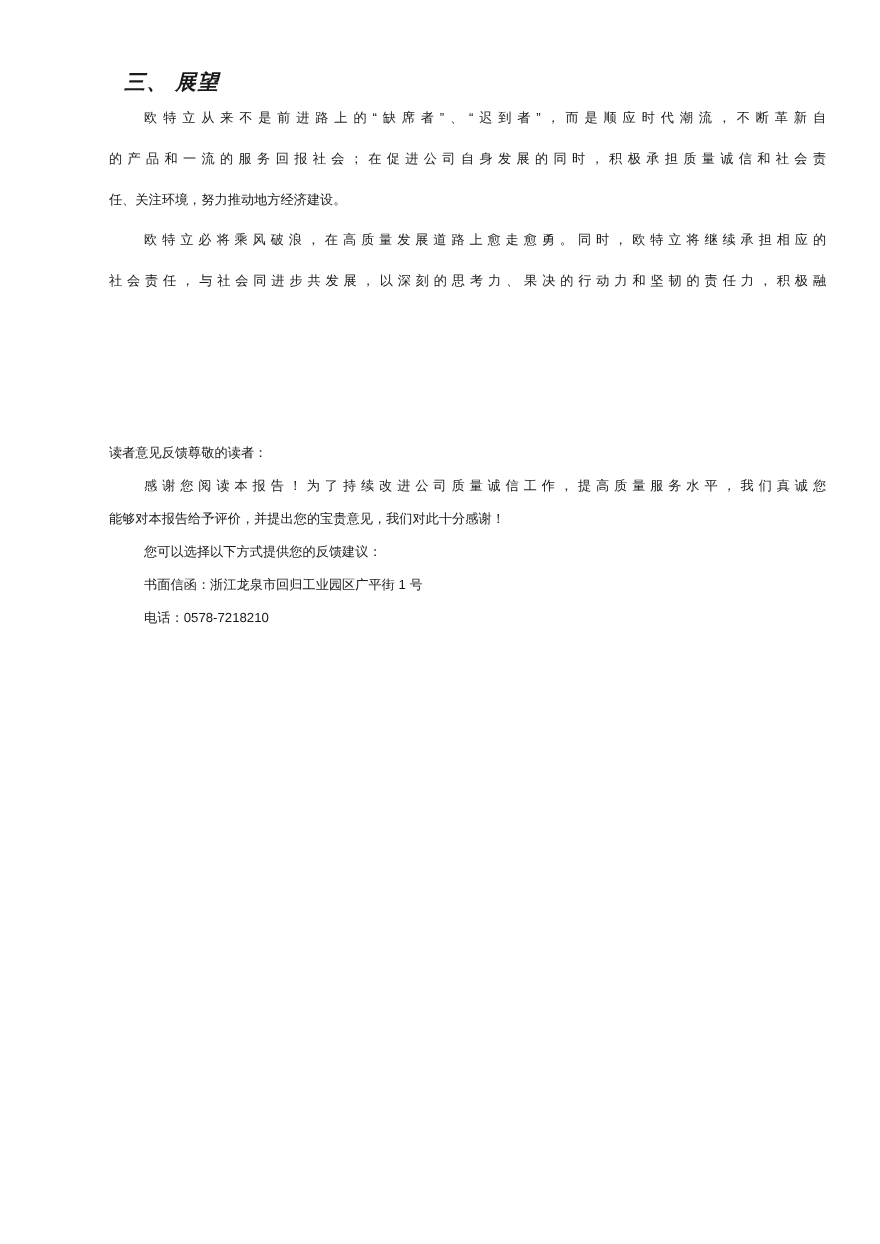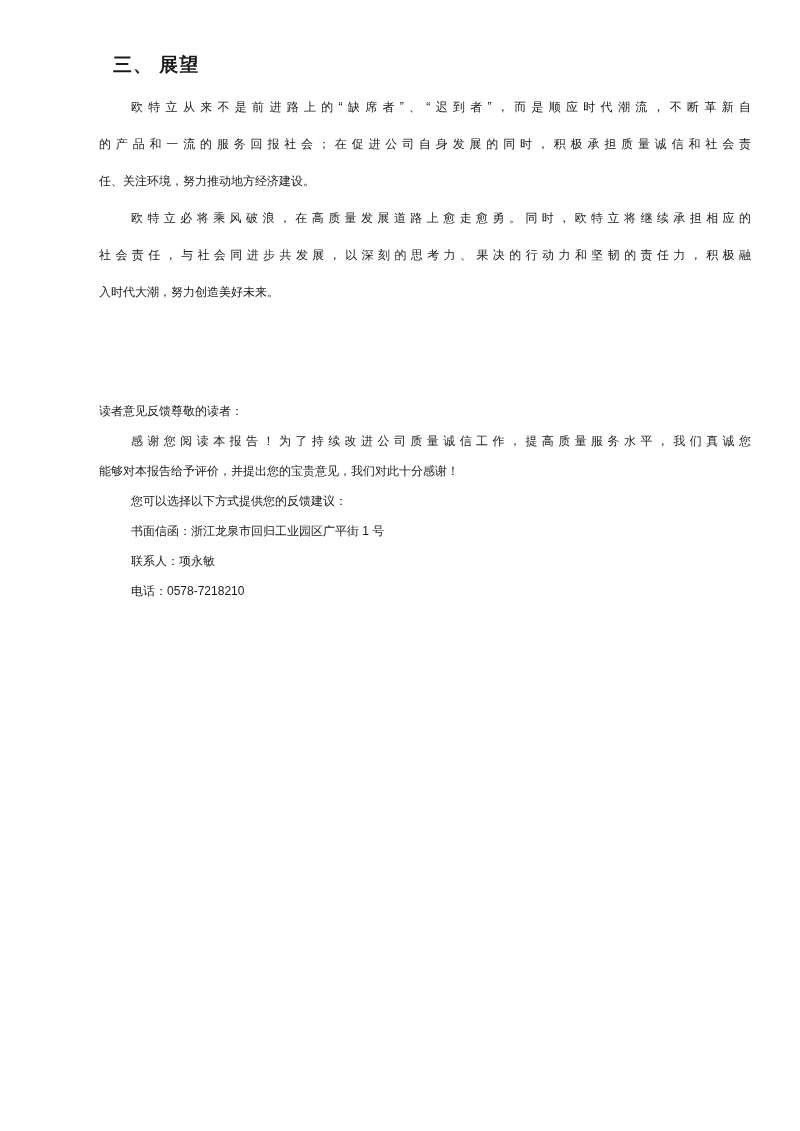--- a/index.html
+++ b/index.html
@@ -9,25 +9,26 @@
     width: 800px;
     height: 1131px;
     background: #ffffff;
     font-family: "Liberation Sans", "DejaVu Sans", sans-serif;
     color: #1a1a1a;
     overflow: hidden;
   }
   .heading {
     position: absolute;
     left: 113px;
-    top: 52px;
+    top: 62px;
     font-size: 19px;
     font-weight: bold;
     letter-spacing: 1px;
     white-space: pre;
+    font-style: italic;
   }
   .block {
     position: absolute;
     left: 75px;
     width: 652px;
     font-size: 12px;
     margin-left: 24px;
   }
   #outlook-block { top: 89px; }
   #outlook-block .ln { height: 37px; line-height: 37px; }
@@ -48,32 +49,28 @@
 <div class="page">
 
   <div class="heading">三、 展望</div>
 
   <div class="block" id="outlook-block">
     <div class="ln jf ind">欧特立从来不是前进路上的“缺席者”、“迟到者”，而是顺应时代潮流，不断革新自</div>
     <div class="ln jf">的产品和一流的服务回报社会；在促进公司自身发展的同时，积极承担质量诚信和社会责</div>
     <div class="ln">任、关注环境，努力推动地方经济建设。</div>
     <div class="ln jf ind">欧特立必将乘风破浪，在高质量发展道路上愈走愈勇。同时，欧特立将继续承担相应的</div>
     <div class="ln jf">社会责任，与社会同进步共发展，以深刻的思考力、果决的行动力和坚韧的责任力，积极融</div>
-    <div class="ln">入时代大潮，努力创造美好未来。</div>
   </div>
 
   <div class="block" id="feedback-block">
     <div class="ln">读者意见反馈尊敬的读者：</div>
     <div class="ln jf ind">感谢您阅读本报告！为了持续改进公司质量诚信工作，提高质量服务水平，我们真诚您</div>
     <div class="ln">能够对本报告给予评价，并提出您的宝贵意见，我们对此十分感谢！</div>
     <div class="ln ind">您可以选择以下方式提供您的反馈建议：</div>
     <div class="ln ind">
       <span>书面信函：</span><span>浙江龙泉市回归工业园区广平街 1 号</span>
     </div>
     <div class="ln ind">
-      <span>联系人：</span><span>项永敏</span>
-    </div>
-    <div class="ln ind">
       <span>电话：</span><span>0578-7218210</span>
     </div>
   </div>
 
 </div>
 
 </body></html>

